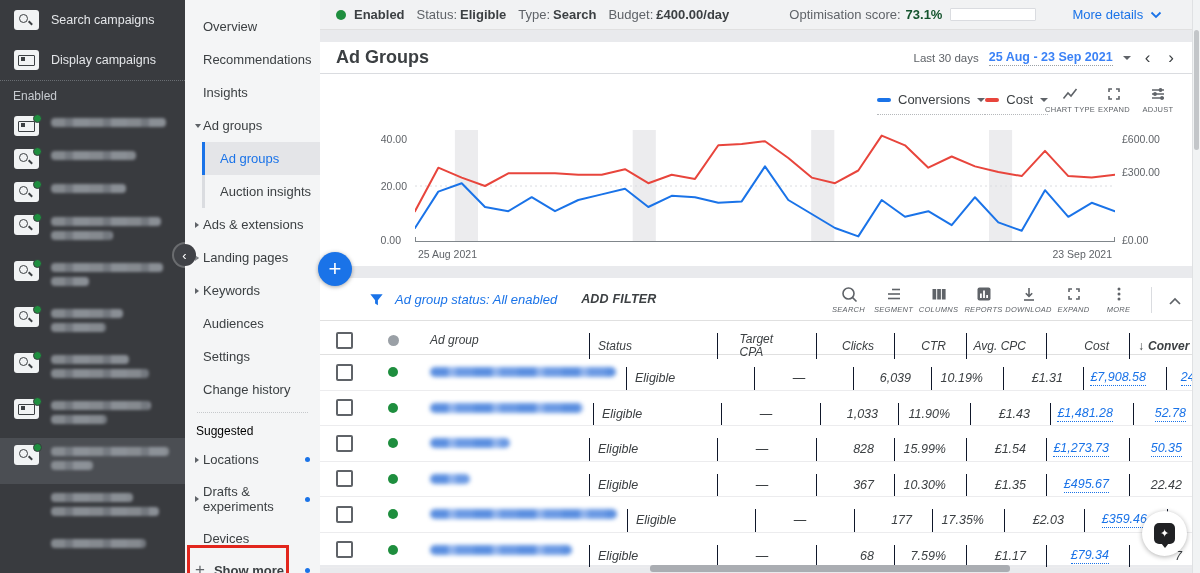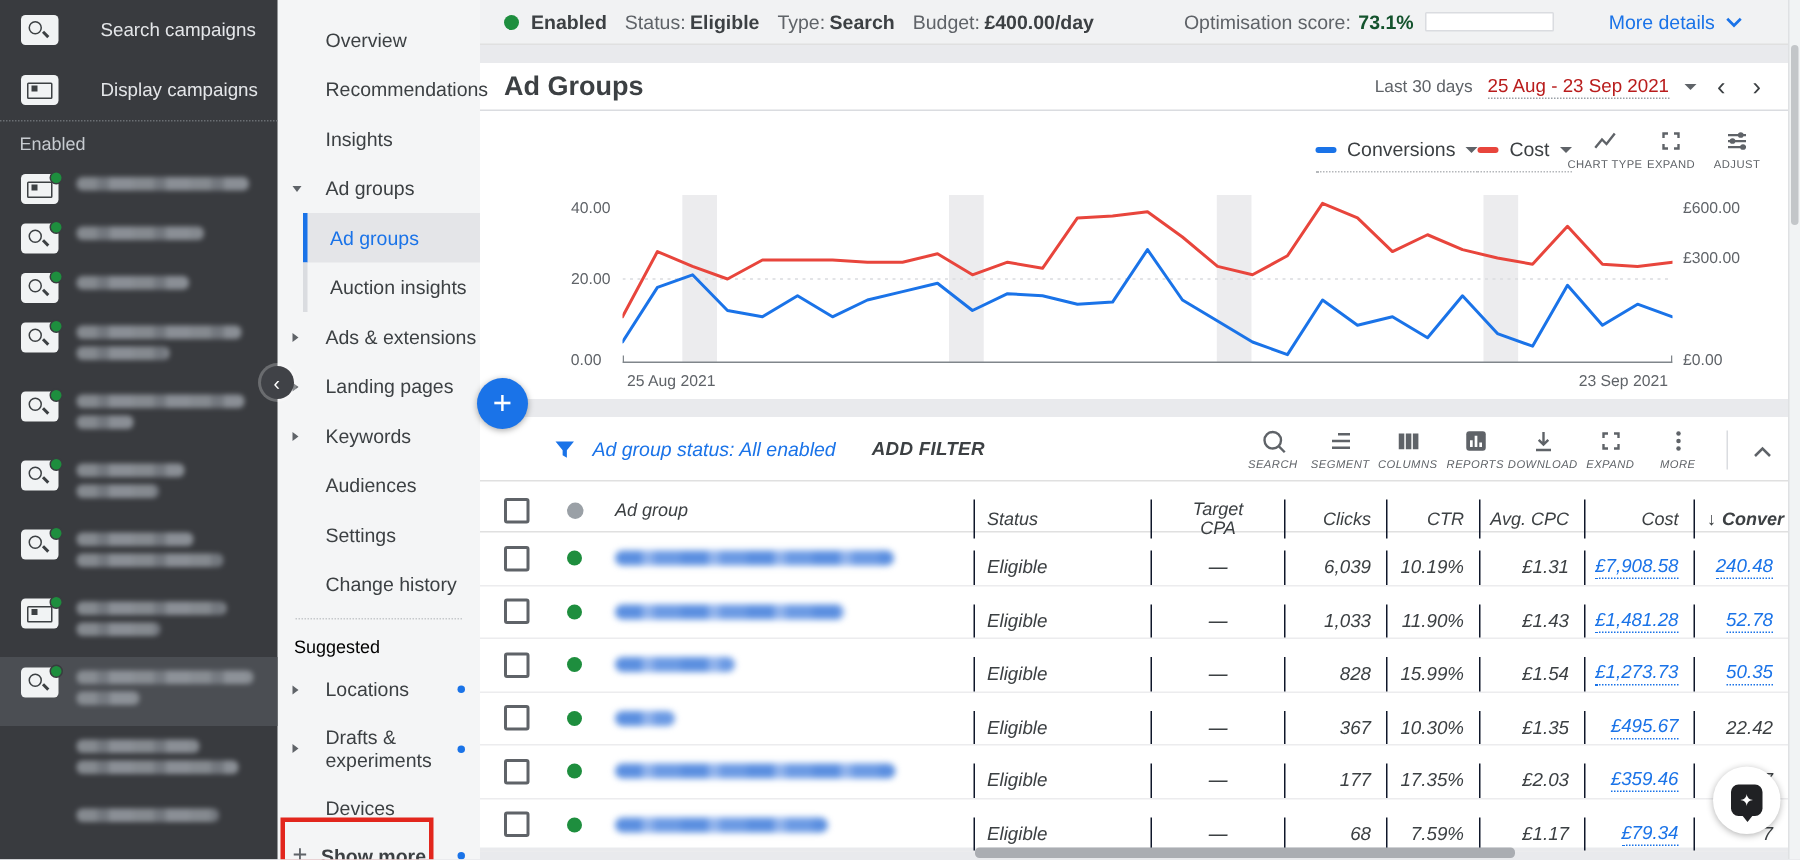--- a/index.html
+++ b/index.html
@@ -1,41 +1,41 @@
 <!DOCTYPE html>
 <html><head>
 <meta charset="utf-8">
 <style>
   html,body{margin:0;padding:0;background:#e9eaed;font-family:"Liberation Sans","DejaVu Sans",sans-serif;}
   #app{position:relative;width:1200px;height:573px;overflow:hidden;background:#e9eaed;color:#3c4043;}
 
   
   .dark-sb{position:absolute;left:0;top:0;width:185px;height:573px;background:#393b3f;z-index:10;}
-  .sb-topitem{display:flex;align-items:center;height:40px;padding-left:14px;gap:28px;cursor:pointer;}
+  .sb-topitem{display:flex;align-items:center;height:40px;padding-left:14px;gap:12px;cursor:pointer;}
   .sb-topitem .label{font-size:12.5px;color:#e4e6e9;}
   .cicon{position:relative;width:25px;height:20px;background:#f1f3f4;border-radius:3px;flex:0 0 auto;}
   .cicon.search::before{content:"";position:absolute;left:5px;top:4px;width:7px;height:7px;border:1.8px solid #3c4043;border-radius:50%;}
   .cicon.search::after{content:"";position:absolute;left:13.5px;top:12px;width:5px;height:1.8px;background:#3c4043;transform:rotate(45deg);}
   .cicon.display::before{content:"";position:absolute;left:4px;top:4.5px;width:15px;height:9px;border:1.6px solid #3c4043;border-radius:1px;}
   .cicon.display::after{content:"";position:absolute;left:6.5px;top:7px;width:4.5px;height:4px;background:#3c4043;}
   .badge{position:absolute;top:-2.5px;right:-3px;width:7px;height:7px;border-radius:50%;background:#1e8e3e;border:1px solid #393b3f;}
   .sb-divider{border-top:1px dotted #6a6e73;margin:0 0 0 0;}
   .sb-section{font-size:12px;color:#c7cbd0;padding:8px 0 6px 13px;}
   .camp{display:flex;align-items:flex-start;padding:7px 8px 0 14px;gap:12px;cursor:pointer;}
   .camp.h1{height:26px;}
   .camp.h2{height:39px;}
   .camp.hl{background:#4b4e53;}
   .camp .lines{padding-top:2px;}
   .bar{height:9px;border-radius:4px;margin-bottom:5px;background:repeating-linear-gradient(90deg,#93989e 0 14px,#7e838a 14px 22px,#999ea5 22px 38px);filter:blur(1.6px);opacity:.85;}
   .collapse-handle{position:absolute;left:174px;top:244px;width:22px;height:22px;border-radius:50%;background:#404247;z-index:30;display:flex;align-items:center;justify-content:center;cursor:pointer;box-shadow:0 0 0 2px rgba(255,255,255,.25);}
   .collapse-handle span{color:#fff;font-size:13px;line-height:1;margin-right:1px;}
 
   
   .nav-sb{position:absolute;left:185px;top:0;width:135px;height:573px;background:#f4f5f6;z-index:5;padding-top:10px;box-sizing:border-box;}
-  .nav-item{position:relative;display:flex;align-items:center;height:33px;padding-left:32px;font-size:13px;color:#3c4043;cursor:pointer;}
+  .nav-item{position:relative;display:flex;align-items:center;height:33px;padding-left:18px;font-size:13px;color:#3c4043;cursor:pointer;}
   .nav-item .tri{position:absolute;left:10px;width:0;height:0;}
   .tri.closed{border-left:4px solid #5f6368;border-top:3.5px solid transparent;border-bottom:3.5px solid transparent;}
   .tri.open{border-top:4px solid #5f6368;border-left:3.5px solid transparent;border-right:3.5px solid transparent;}
   .nav-child{position:relative;display:flex;align-items:center;height:33px;margin-left:17px;padding-left:15px;font-size:13px;color:#3c4043;border-left:3px solid #dadce0;cursor:pointer;}
   .nav-child.sel{background:#e4e5e8;color:#1a73e8;border-left-color:#1a73e8;}
   .nav-divider{border-top:1px dotted #c6c9cc;margin:6px 12px;}
   .nav-section{height:24px;display:flex;align-items:center;padding-left:11px;font-size:12px;color:#000000;}
   .nav-item.two{height:46px;line-height:15px;}
   .bluedot{position:absolute;right:10px;width:5px;height:5px;border-radius:50%;background:#1a73e8;}
   .nav-show{position:relative;display:flex;align-items:center;height:30px;padding-left:10px;font-size:13px;font-weight:bold;color:#3c4043;cursor:pointer;gap:9px;}
@@ -49,21 +49,21 @@
   .kv{color:#5f6368;margin-left:12px;}
   .kv b{color:#3c4043;font-weight:bold;margin-left:3px;}
   .opt-val{color:#14532d;font-weight:bold;margin-left:5px;}
   .opt-bar{width:84px;height:11px;border:1px solid #dadce0;background:#fff;margin-left:8px;border-radius:1px;overflow:hidden;}
   .opt-fill{height:100%;background:#1a73e8;}
   .more-details{color:#1a73e8;margin-left:36px;display:flex;align-items:center;gap:7px;cursor:pointer;}
 
   .headcard{position:absolute;left:0;top:42px;width:100%;height:32px;background:#fff;border-bottom:1px solid #dadce0;display:flex;align-items:center;box-sizing:border-box;padding:0 14px 0 16px;}
   .page-title{font-size:18px;font-weight:bold;color:#3c4043;}
   .daterange{margin-left:auto;display:flex;align-items:center;font-size:11.5px;color:#5f6368;gap:10px;}
-  .daterange .val{font-size:12.5px;font-weight:normal;color:#b91c1c;border-bottom:1px dotted #9aa0a6;padding-bottom:1px;cursor:pointer;}
+  .daterange .val{font-size:12.5px;font-weight:bold;color:#3b82f6;border-bottom:1px dotted #9aa0a6;padding-bottom:1px;cursor:pointer;}
   .caret-down{width:0;height:0;border-top:4.5px solid #5f6368;border-left:4px solid transparent;border-right:4px solid transparent;cursor:pointer;}
   .dn{font-size:17px;color:#3c4043;cursor:pointer;line-height:1;padding:0 4px;}
 
   .chartcard{position:absolute;left:0;top:74px;width:100%;height:192px;background:#fff;}
   .chart-controls{position:absolute;top:11px;right:12px;display:flex;align-items:flex-start;}
   .metric{display:flex;align-items:center;gap:7px;font-size:13px;color:#3c4043;border-bottom:1px dotted #b5b8bb;padding-bottom:7px;margin-top:7px;cursor:pointer;}
   .dash{width:14px;height:4px;border-radius:2px;}
   .toolbtn{display:flex;flex-direction:column;align-items:center;gap:2px;cursor:pointer;width:44px;}
   .toolbtn .tlabel{font-size:7.5px;color:#5f6368;letter-spacing:.3px;white-space:nowrap;}
   .plot{position:absolute;left:95px;top:56px;width:700px;height:112px;}
@@ -72,26 +72,26 @@
 
   .tablecard{position:absolute;left:0;top:278px;width:100%;height:287px;background:#fff;font-style:italic;}
   .filterrow{display:flex;align-items:center;height:42px;padding-left:48px;font-size:13px;box-sizing:border-box;}
   .chip{color:#1a73e8;cursor:pointer;margin-left:10px;}
   .addfilter{color:#3c4043;font-weight:bold;letter-spacing:.2px;margin-left:24px;cursor:pointer;font-size:12.5px;}
   .tools{margin-left:auto;display:flex;align-items:flex-start;margin-right:8px;}
   .tools .toolbtn{width:45px;}
   .vdiv{width:1px;height:26px;background:#dadce0;margin:2px 6px 0 2px;}
   .caretup{margin-top:4px;padding:0 10px;cursor:pointer;}
 
-  .trow{display:grid;grid-template-columns:48px 42px 1fr 118px 89px 68px 62px 70px 73px 63px;align-items:stretch;}
+  .trow{display:grid;grid-template-columns:48px 42px 1fr 118px 89px 68px 62px 70px 73px 63px;align-items:stretch;gap:10px;}
   .thead{border-top:1px solid #e0e0e0;border-bottom:1px solid #e0e0e0;height:33px;font-size:12px;color:#3c4043;}
   .tbody-row{height:34.5px;border-bottom:1px solid #ececee;font-size:12.5px;}
   .cell{display:flex;align-items:center;}
   .cell.r{justify-content:flex-end;padding-right:10px;}
-  .cell.c{justify-content:center;text-align:center;}
+  .cell.c{justify-content:center;}
   .cell.line{border-left:1px solid #0f172a;margin-top:12px;}
   .thead .cell{font-size:12px;}
   .cb{width:13px;height:13px;border:2px solid #5f6368;border-radius:2px;margin-left:16px;cursor:pointer;background:#fff;}
   .graydot{width:11px;height:11px;border-radius:50%;background:#9aa0a6;margin-left:10px;}
   .rowdot{width:10px;height:10px;border-radius:50%;background:#1e8e3e;margin-left:10px;}
   .cpa2{line-height:13px;}
   .sorthead{font-weight:bold;padding-left:8px;display:flex;align-items:center;gap:4px;}
   .nameblur{height:10px;border-radius:5px;background:repeating-linear-gradient(90deg,#5b8fe0 0 18px,#8fb2ec 18px 26px,#6b9ae4 26px 44px);filter:blur(2.2px);cursor:pointer;}
   .linkval{color:#1a73e8;border-bottom:1px dotted #1a73e8;padding-bottom:1px;cursor:pointer;}
 

